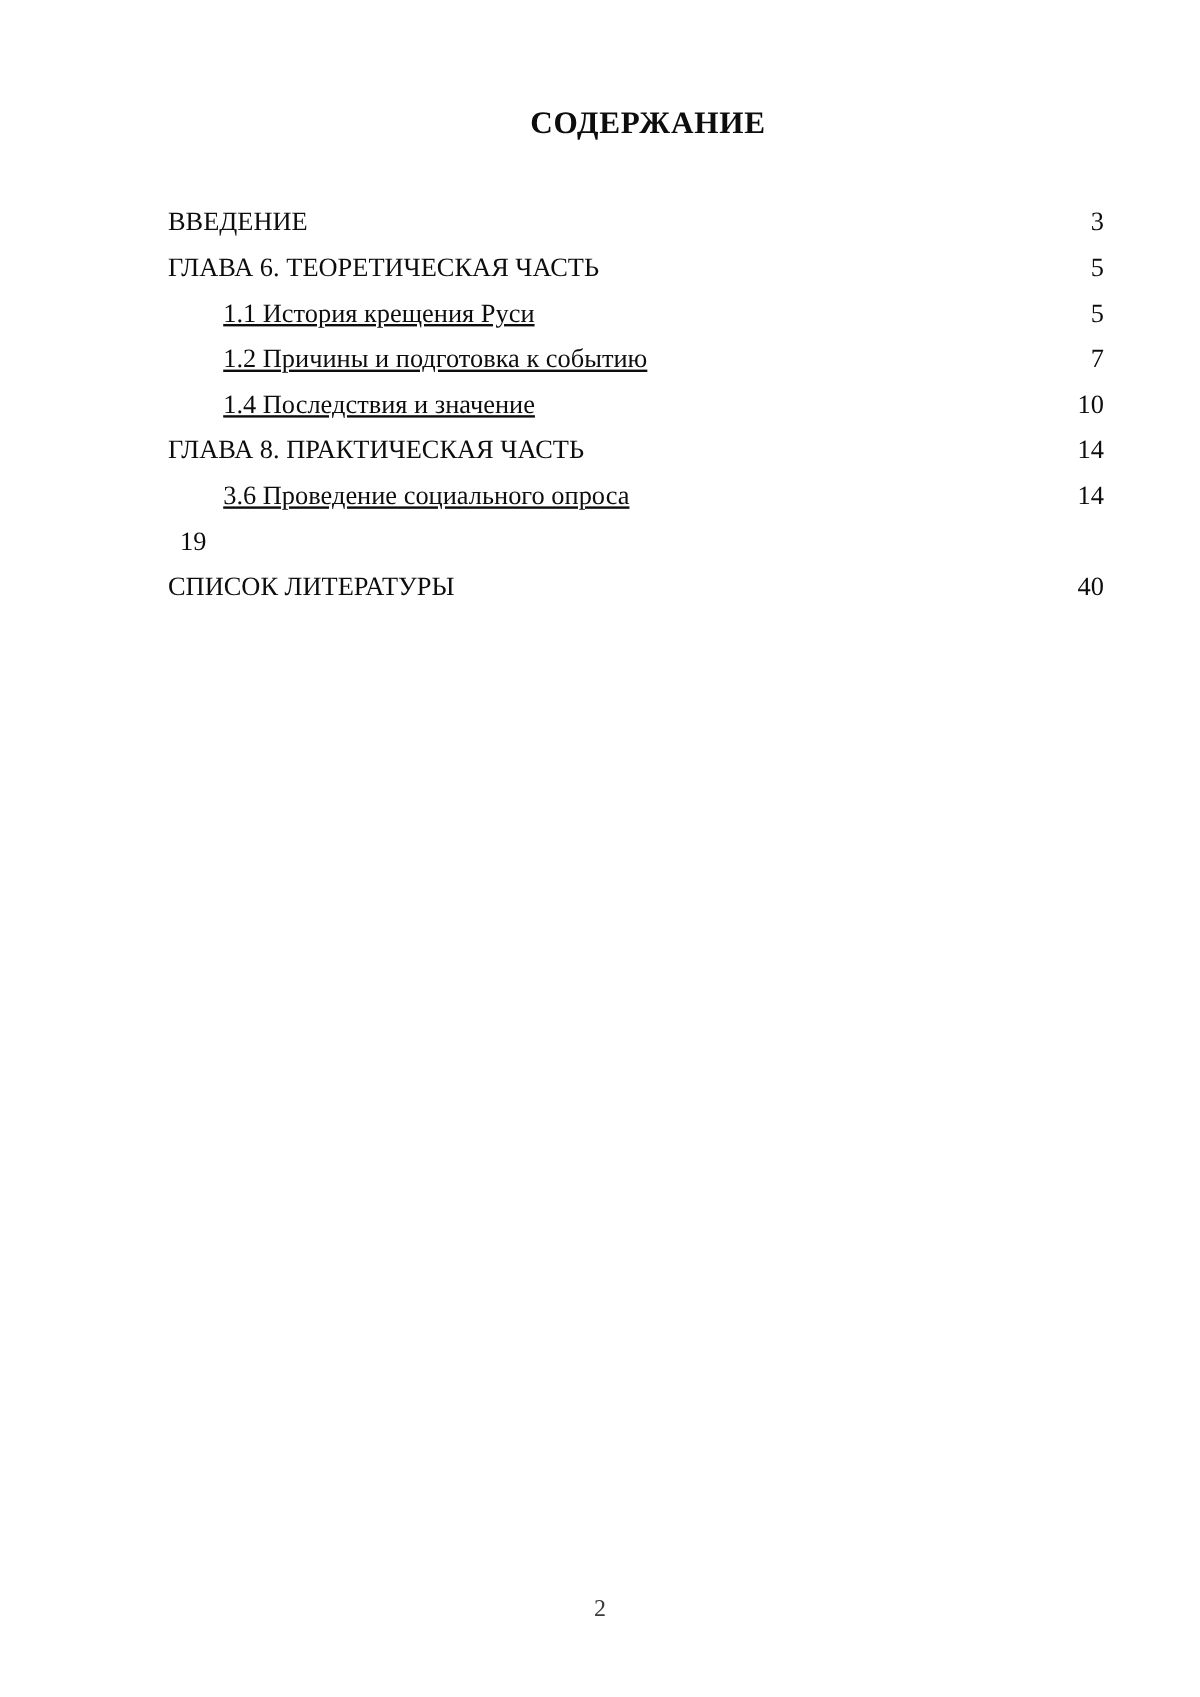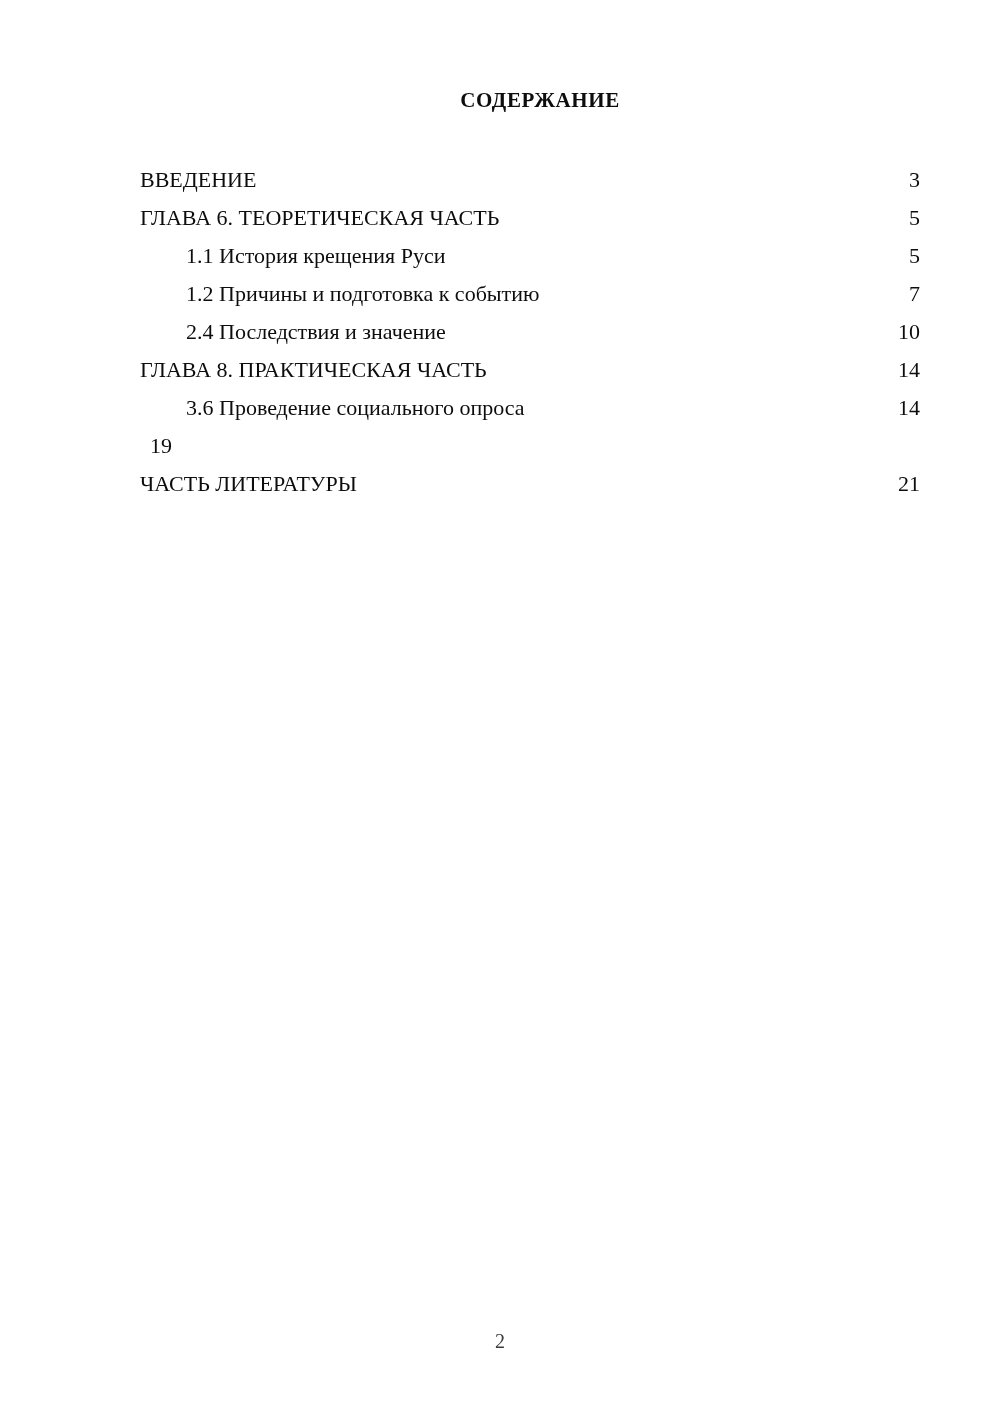--- a/index.html
+++ b/index.html
@@ -19,21 +19,21 @@
   }
   .content {
     position: absolute;
     left: 140px;
     top: 88px;
     width: 780px;
   }
   .doc-title {
     text-align: center;
     font-weight: bold;
-    font-size: 21px;
+    font-size: 26px;
     letter-spacing: 0.6px;
     margin: 0 0 48px 0;
     padding-left: 20px;
   }
   .toc {
     list-style: none;
     margin: 0;
     padding: 0;
   }
   .toc-row {
@@ -49,20 +49,21 @@
   }
   .toc-row .page-num {
     text-align: right;
     min-width: 32px;
   }
   .lvl-1 .label {
     padding-left: 0;
   }
   .lvl-2 .label {
     padding-left: 46px;
+    text-decoration: underline;
   }
   .footer-page {
     position: absolute;
     left: 0;
     right: 0;
     top: 1330px;
     text-align: center;
     font-size: 20px;
     color: #3a3a3a;
     font-family: "Liberation Serif", "DejaVu Serif", serif;
@@ -85,34 +86,34 @@
         </li>
         <li class="toc-row lvl-2">
           <span class="label">1.1 История крещения Руси</span>
           <span class="page-num">5</span>
         </li>
         <li class="toc-row lvl-2">
           <span class="label">1.2 Причины и подготовка к событию</span>
           <span class="page-num">7</span>
         </li>
         <li class="toc-row lvl-2">
-          <span class="label">2.4 Последствия и значение</span>
+          <span class="label">1.4 Последствия и значение</span>
           <span class="page-num">10</span>
         </li>
         <li class="toc-row lvl-1">
           <span class="label">ГЛАВА 8. ПРАКТИЧЕСКАЯ ЧАСТЬ</span>
           <span class="page-num">14</span>
         </li>
         <li class="toc-row lvl-2">
           <span class="label">3.6 Проведение социального опроса</span>
           <span class="page-num">14</span>
         </li>
         <li class="toc-row lvl-1">
           <span class="page-num">19</span>
         </li>
         <li class="toc-row lvl-1">
-          <span class="label">ЧАСТЬ ЛИТЕРАТУРЫ</span>
-          <span class="page-num">21</span>
+          <span class="label">СПИСОК ЛИТЕРАТУРЫ</span>
+          <span class="page-num">40</span>
         </li>
       </ul>
   </div>
   <div class="footer-page">2</div>
 </div>
 
 </body></html>

